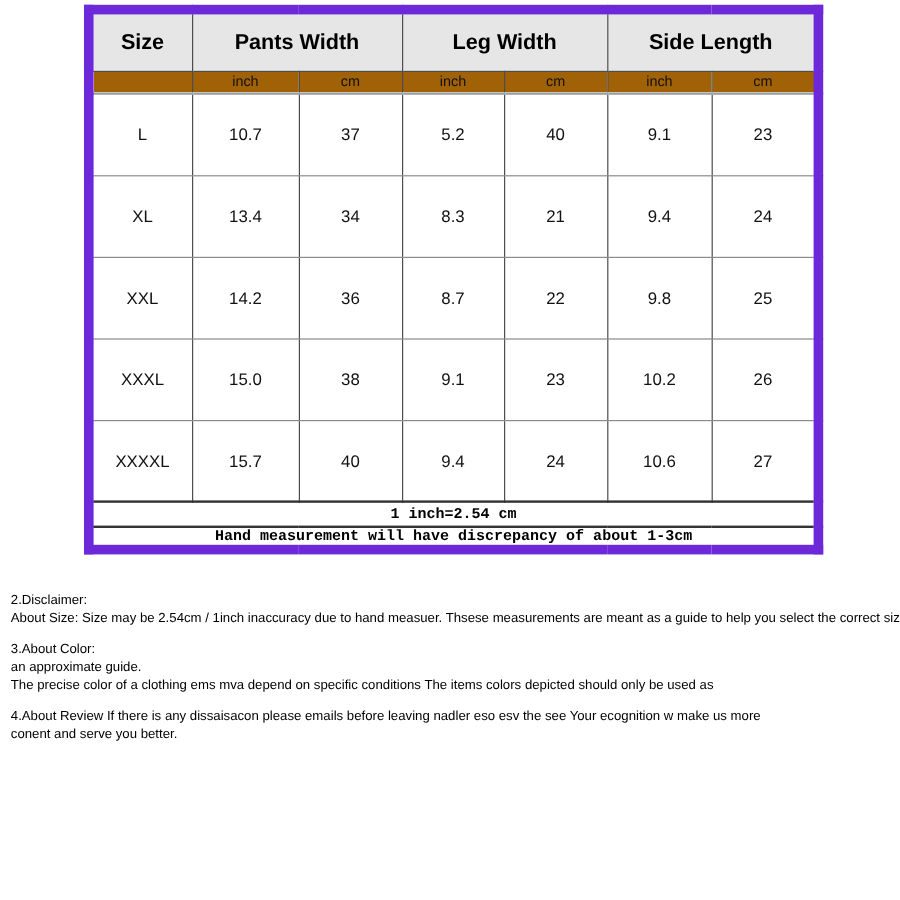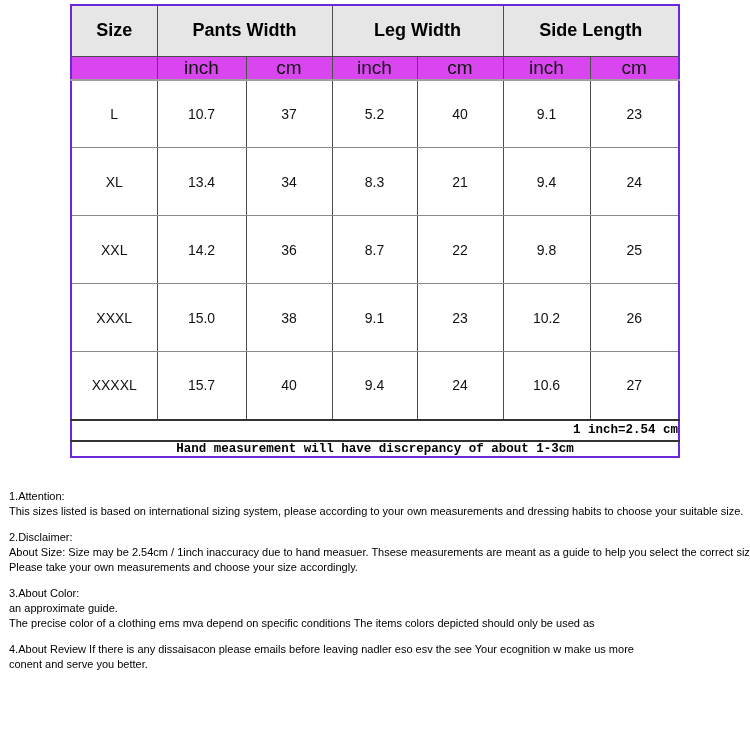--- a/index.html
+++ b/index.html
@@ -10,63 +10,63 @@
     font-family: "Liberation Sans", sans-serif;
     color: #111;
   }
   .page { position: relative; width: 750px; height: 750px; overflow: hidden; }
 
   table.size-chart {
     border-collapse: collapse;
     table-layout: fixed;
     width: 608px;
     margin: 4px 0 0 70px;
-    border: 2px solid #6d28d9;
+    border: 8px solid #6d28d9;
     padding-left: 27px;
   }
   table.size-chart th,
   table.size-chart td {
     border: 1px solid #4d4d4d;
     text-align: center;
     vertical-align: middle;
     padding: 0;
     overflow: hidden;
     white-space: nowrap;
   }
   tr.main-header th {
     height: 51px;
     background: #e6e6e6;
     font-size: 18px;
     font-weight: bold;
     color: #000;
   }
   tr.unit-header td {
     height: 19px;
-    background: #d946ef;
-    font-size: 19px;
+    background: #a16207;
+    font-size: 12px;
     font-weight: normal;
     border-bottom: 2px solid #9e9e9e;
     color: #111;
   }
   tbody.data-rows td {
     height: 68px;
     font-size: 14px;
     border-top: 1px solid #8a8a8a;
     border-bottom: 1px solid #8a8a8a;
     border-left: 1px solid #4d4d4d;
     border-right: 1px solid #4d4d4d;
   }
   tbody.foot-rows td {
     font-family: "Liberation Mono", "DejaVu Sans Mono", monospace;
     font-weight: bold;
     font-size: 12.5px;
     border-top: 2px solid #333333;
     color: #000;
   }
-  tr.foot-row-1 td { height: 21px; text-align: right; }
+  tr.foot-row-1 td { height: 21px; }
   tr.foot-row-2 td { height: 16px; }
 
   .notes {
     margin: 31px 8px 0 9px;
     font-size: 11px;
     line-height: 15px;
     color: #000;
   }
   .note-block { margin-bottom: 11px; }
   .note-line { white-space: nowrap; }
@@ -155,27 +155,22 @@
         <td colspan="7">1 inch=2.54 cm</td>
       </tr>
       <tr class="foot-row-2">
         <td colspan="7">Hand measurement will have discrepancy of about 1-3cm</td>
       </tr>
     </tbody>
   </table>
 
   <div class="notes">
     <div class="note-block">
-      <div class="note-line">1.Attention:</div>
-      <div class="note-line">This sizes listed is based on international sizing system, please according to your own measurements and dressing habits to choose your suitable size.</div>
-    </div>
-    <div class="note-block">
       <div class="note-line">2.Disclaimer:</div>
       <div class="note-line">About Size: Size may be 2.54cm / 1inch inaccuracy due to hand measuer. Thsese measurements are meant as a guide to help you select the correct size.</div>
-      <div class="note-line">Please take your own measurements and choose your size accordingly.</div>
     </div>
     <div class="note-block">
       <div class="note-line">3.About Color:</div>
       <div class="note-line">an approximate guide.</div>
       <div class="note-line">The precise color of a clothing ems mva depend on specific conditions The items colors depicted should only be used as</div>
     </div>
     <div class="note-block">
       <div class="note-line">4.About Review If there is any dissaisacon please emails before leaving nadler eso esv the see Your ecognition w make us more</div>
       <div class="note-line">conent and serve you better.</div>
     </div>

